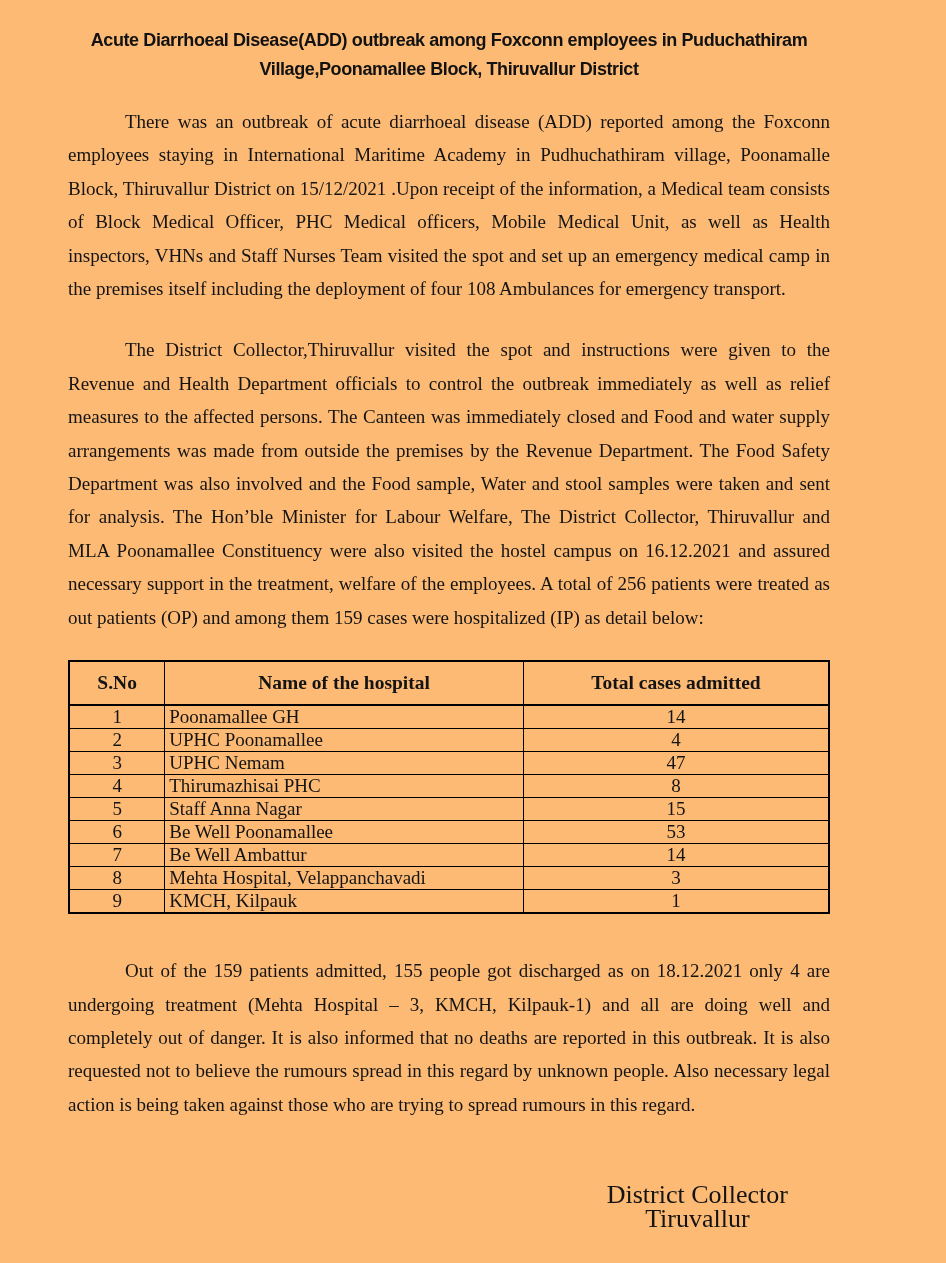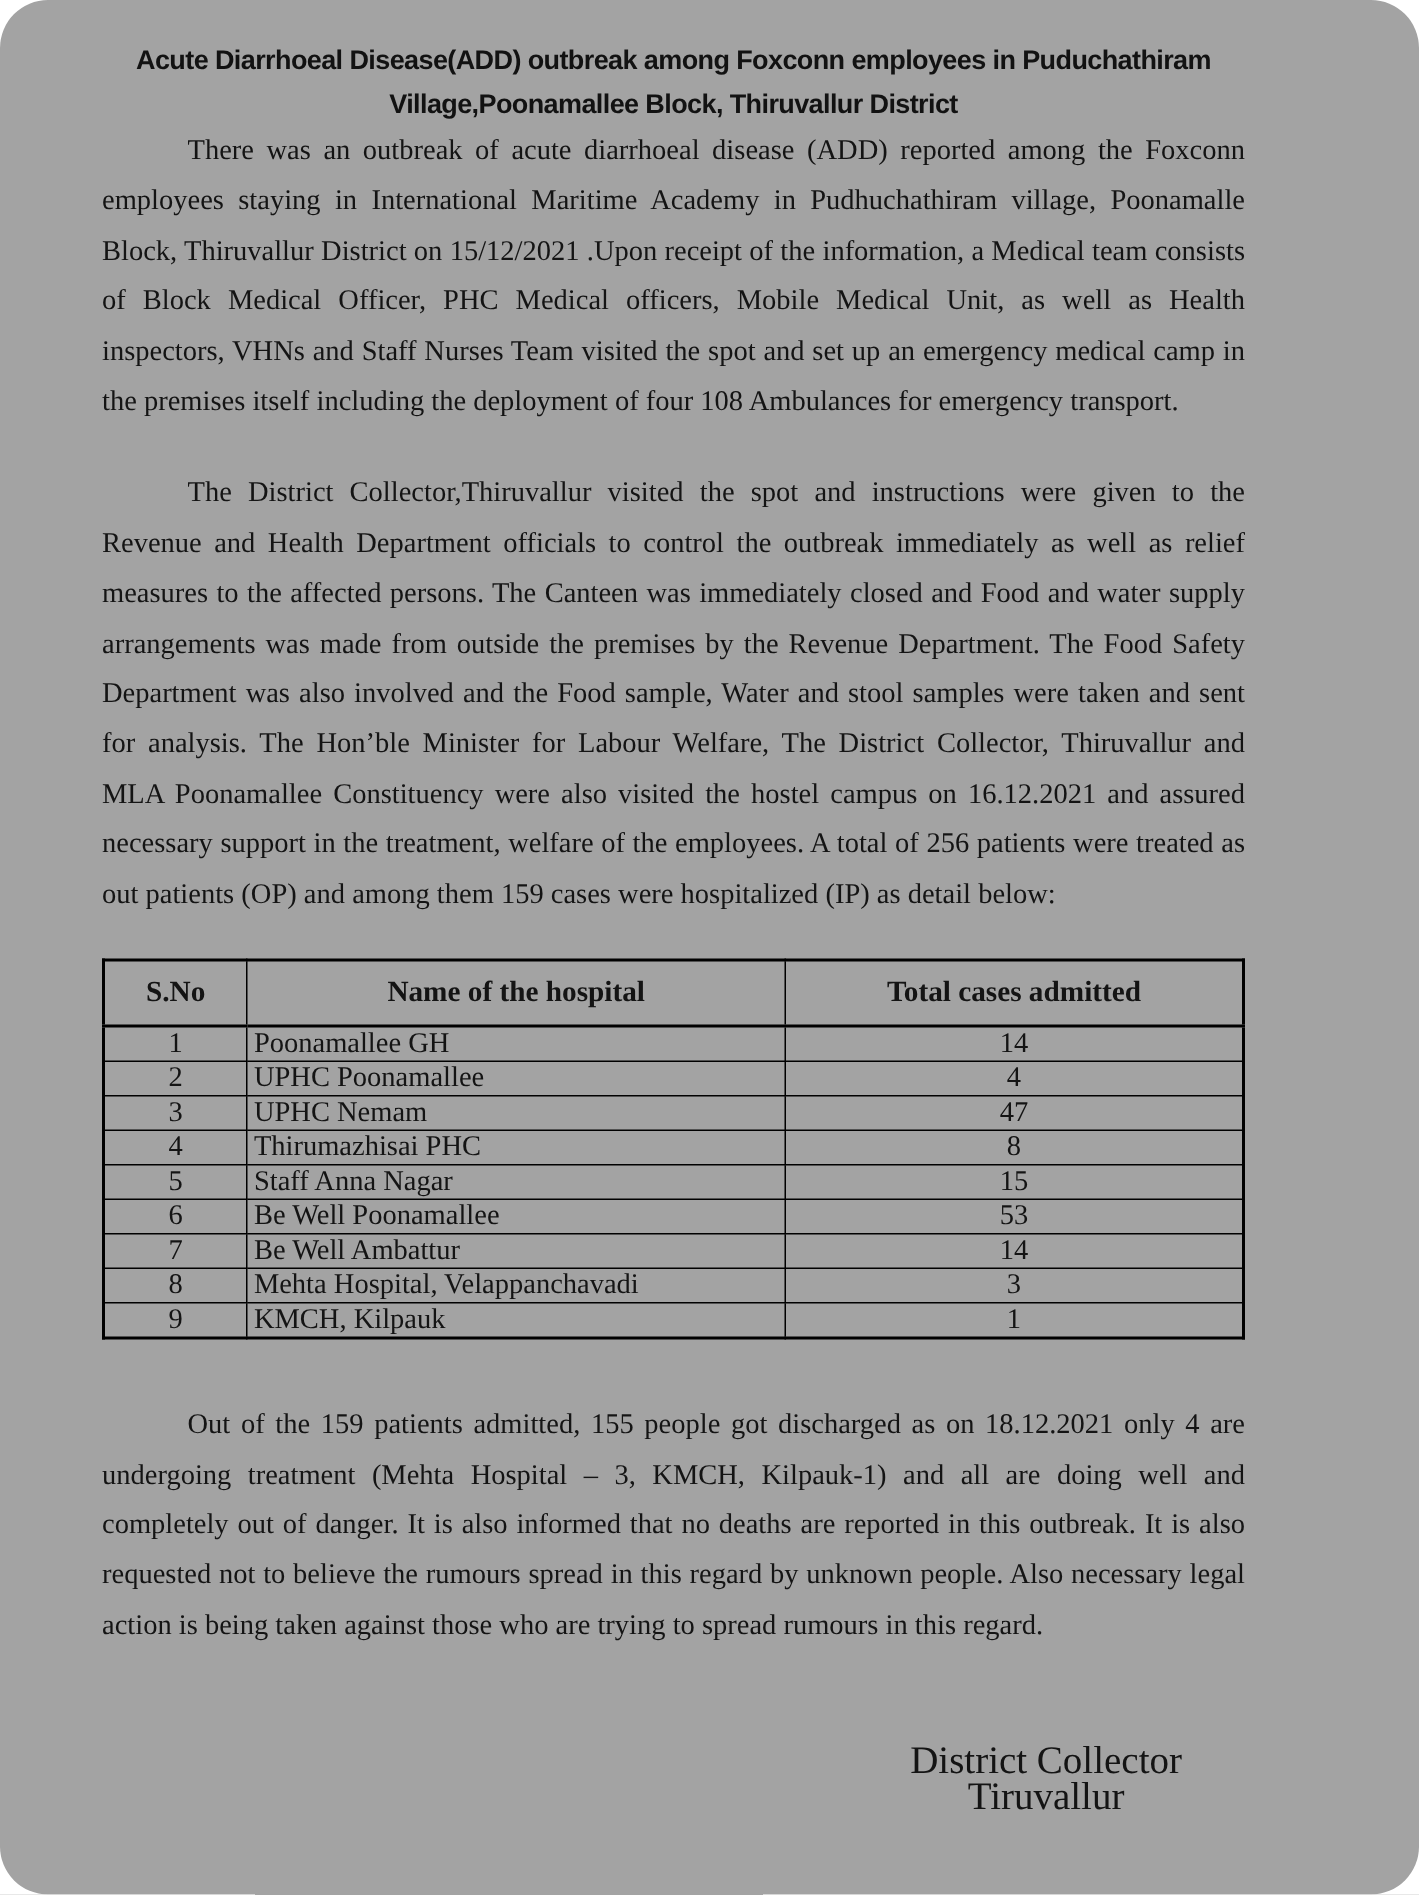--- a/index.html
+++ b/index.html
@@ -4,25 +4,24 @@
 <style>
   html, body {
     margin: 0;
     padding: 0;
     background: #ffffff;
   }
   .page {
     position: relative;
     width: 946px;
     height: 1263px;
-    background: #a3a3a3;
+    background: #fdba74;
     color: #111111;
     font-family: "Liberation Serif", serif;
     overflow: hidden;
-    border-radius: 32px;
   }
   .content {
     margin-left: 68px;
     margin-right: 116px; 
   }
   .doc-title {
     margin: 26px auto 0 auto;
     text-align: center;
     font-family: "Liberation Sans", sans-serif;
     font-weight: 700;
@@ -32,21 +31,21 @@
     color: #121212;
   }
   .para {
     font-size: 19px;
     line-height: 33.4px;
     text-align: justify;
     text-indent: 57px;
     margin: 0;
     color: #141414;
   }
-  .para-1 { }
+  .para-1 { margin-top: 21px; }
   .para-2 { margin-top: 28px; }
   .para-3 { margin-top: 40px; }
 
   table.hospital-table {
     margin-top: 26px;
     width: 100%;
     border-collapse: collapse;
     border: 2px solid #000;
     font-size: 19px;
     color: #141414;

